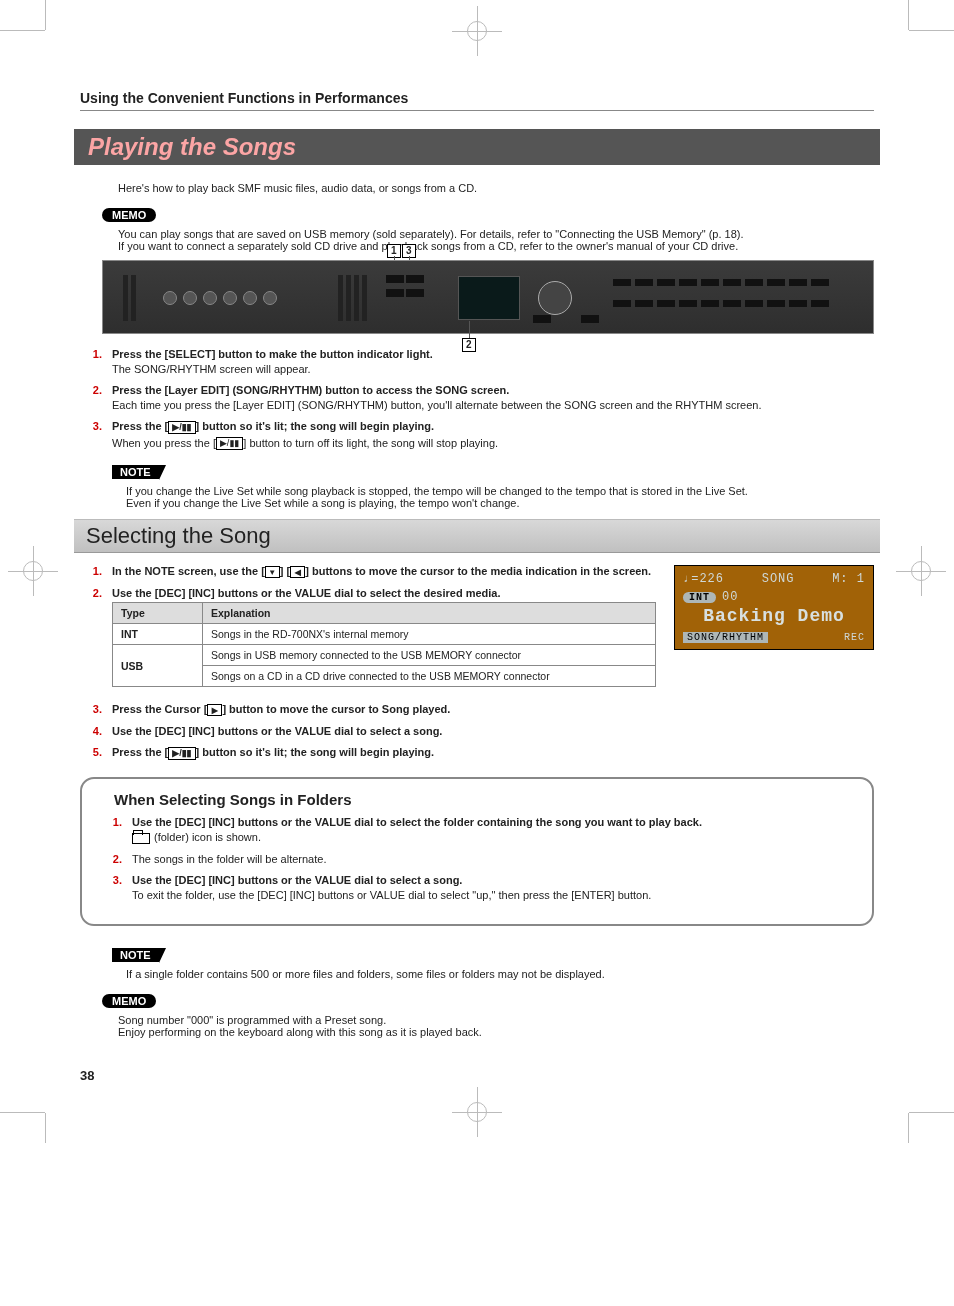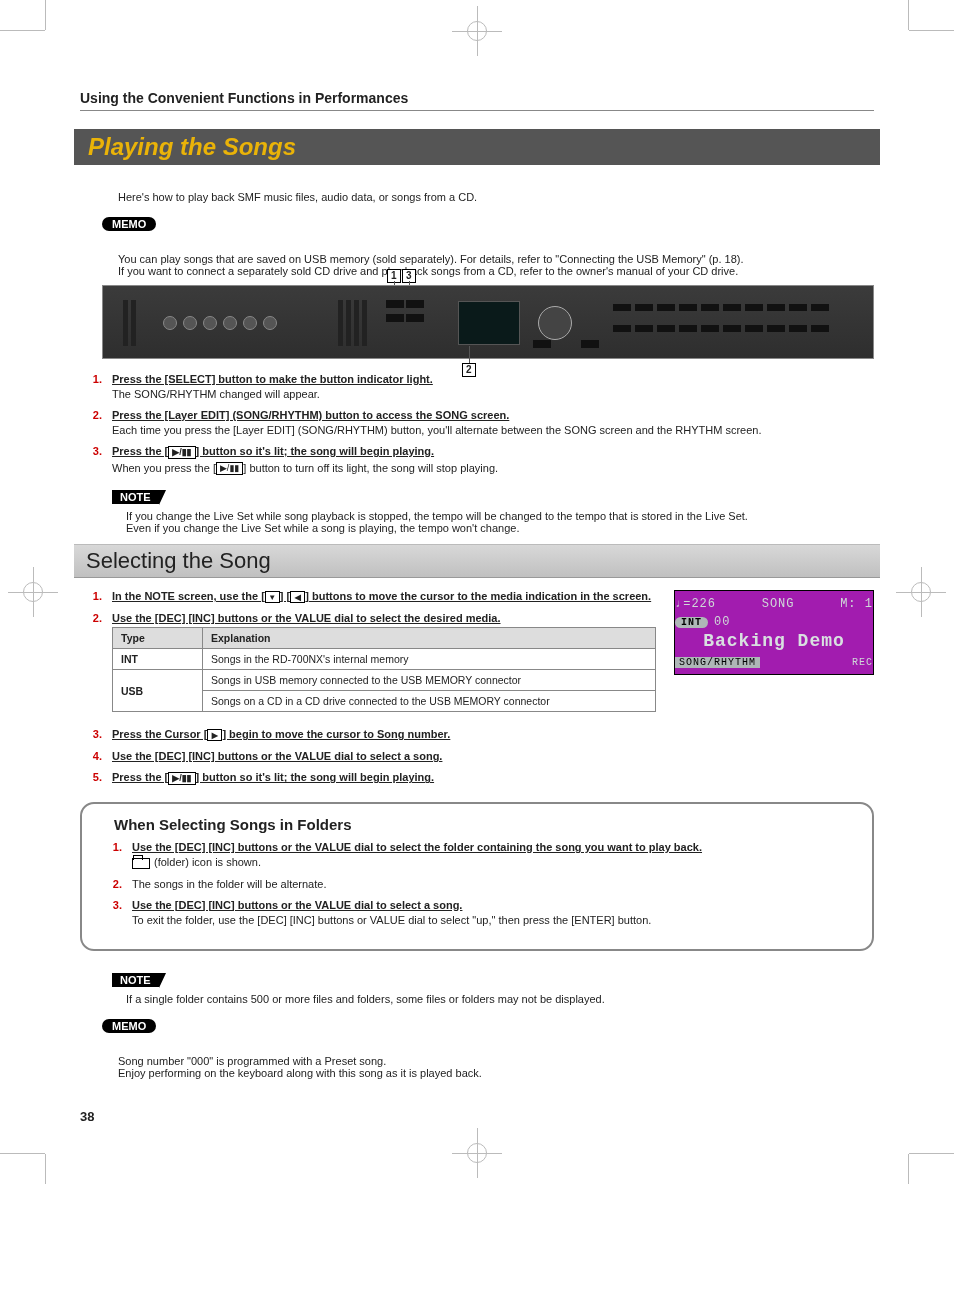--- a/index.html
+++ b/index.html
@@ -40,34 +40,34 @@
     border-radius: 50%; top: 50%; left: 50%; transform: translate(-50%,-50%);
   }
 
   .breadcrumb {
     font-weight: 700; font-size: 14px;
     border-bottom: 1px solid #888;
     padding-bottom: 4px; margin-bottom: 18px;
     font-family: "Myriad Pro", "Helvetica Neue", Arial, sans-serif;
   }
   .h1-bar {
-    background: #555; color: #eab308;
+    background: #555; color: #fca5a5;
     font-size: 24px; font-weight: 700;
     font-style: italic;
-    padding: 4px 14px; margin: 0 -6px 26px -6px;
+    padding: 4px 14px; margin: 0 -6px 17px -6px;
     font-family: "Myriad Pro", "Helvetica Neue", Arial, sans-serif;
   }
   .intro { margin: 0 0 10px 38px; }
   .pill {
     display: inline-block; background: #000; color: #fff;
     border-radius: 10px; font-weight: 700;
     padding: 1px 10px; margin: 4px 0 4px 22px;
     font-size: 11px;
   }
-  .pill-body { margin: 18px 0 8px 38px; }
+  .pill-body { margin: 2px 0 8px 38px; }
 
   .panel-figure {
     margin: 6px 0 14px 22px;
     position: relative;
   }
   .panel-img {
     width: 100%; height: 74px;
     background: linear-gradient(#3b3b3b, #2e2e2e);
     border: 1px solid #888;
     position: relative; overflow: hidden;
@@ -89,21 +89,21 @@
   .num-label.n2 { bottom:-18px; left:360px; }
   .lead-line{position:absolute;background:#555;width:1px;}
   .lead-line.l1{top:-4px;left:292px;height:18px;}
   .lead-line.l3{top:-4px;left:307px;height:18px;}
   .lead-line.l2{bottom:-5px;left:367px;height:18px;}
 
   .steps { margin: 0 0 8px 0; }
   .step { display: flex; gap: 10px; margin: 0 0 6px 0; }
   .step .num { color: #c00; font-weight: 700; width: 22px; text-align: right; }
   .step .body { flex: 1; }
-  .step .body .title { font-weight: 700; margin-bottom: 3px; text-decoration: underline; }
+  .step .body .title { font-weight: 700; margin-bottom: 3px; }
   .step .body .desc { margin-bottom: 3px; }
 
   .note-box {
     display:inline-block; background:#000; color:#fff; font-weight:700;
     padding:1px 8px; margin: 4px 0 4px 32px; font-size:11px;
     position: relative;
   }
   .note-box::after{
     content:""; position:absolute; right:-7px; top:0; width:0; height:0;
     border-top:0 solid transparent; border-bottom:15px solid transparent;
@@ -115,22 +115,22 @@
     background: linear-gradient(#d8d8d8, #c0c0c0);
     font-size: 22px; font-weight: 400;
     padding: 3px 12px; margin: 10px -6px 12px -6px;
     font-family: "Myriad Pro", "Helvetica Neue", Arial, sans-serif;
     border-top:1px solid #bbb; border-bottom:1px solid #999;
   }
 
   .section2 { display:flex; gap:18px; align-items:flex-start; }
   .section2 .left { flex:1; }
   .lcd-shot {
-    width: 200px; border:1px solid #000; background:#a21caf; color:#cfd8d8;
-    font-family: "Courier New", monospace; font-size:12px; padding:6px 0;
+    width: 200px; border:1px solid #000; background:#a16207; color:#cfd8d8;
+    font-family: "Courier New", monospace; font-size:12px; padding:6px 8px;
     letter-spacing:1px;
   }
   .lcd-shot .row1{ display:flex; justify-content:space-between; }
   .lcd-shot .row2{ display:flex; align-items:center; gap:6px; margin-top:4px; }
   .lcd-shot .int-badge{
     display:inline-block; background:#aeb7b7; color:#000; font-weight:700;
     border-radius:10px; padding:0 6px; font-size:10px;
   }
   .lcd-shot .title{ font-size:18px; font-weight:700; color:#d8e0e0; margin-top:2px; text-align:center;}
   .lcd-shot .row3{ display:flex; justify-content:space-between; margin-top:6px; font-size:10px;}
@@ -256,21 +256,21 @@
   </div>
   <div class="lead-line l2"></div>
   <div class="num-label n2">2</div>
 </div>
 
 <div class="steps">
   <div class="step">
     <div class="num">1.</div>
     <div class="body">
       <div class="title">Press the [SELECT] button to make the button indicator light.</div>
-      <div class="desc">The SONG/RHYTHM changed will appear.</div>
+      <div class="desc">The SONG/RHYTHM screen will appear.</div>
     </div>
   </div>
   <div class="step">
     <div class="num">2.</div>
     <div class="body">
       <div class="title">Press the [Layer EDIT] (SONG/RHYTHM) button to access the SONG screen.</div>
       <div class="desc">Each time you press the [Layer EDIT] (SONG/RHYTHM) button, you'll alternate between the SONG screen and the RHYTHM screen.</div>
     </div>
   </div>
   <div class="step">
@@ -348,21 +348,21 @@
     <span>REC</span>
   </div>
 </div>
 </div>
 
 <div class="steps">
   <div class="step">
     <div class="num">3.</div>
     <div class="body">
       <div class="title">
-        <span>Press the Cursor [</span><span class="cursor-arrow">▶</span><span>] begin to move the cursor to Song number.</span>
+        <span>Press the Cursor [</span><span class="cursor-arrow">▶</span><span>] button to move the cursor to Song played.</span>
       </div>
     </div>
   </div>
   <div class="step">
     <div class="num">4.</div>
     <div class="body">
         <div class="title">Use the [DEC] [INC] buttons or the VALUE dial to select a song.</div>
       </div>
   </div>
   <div class="step">

